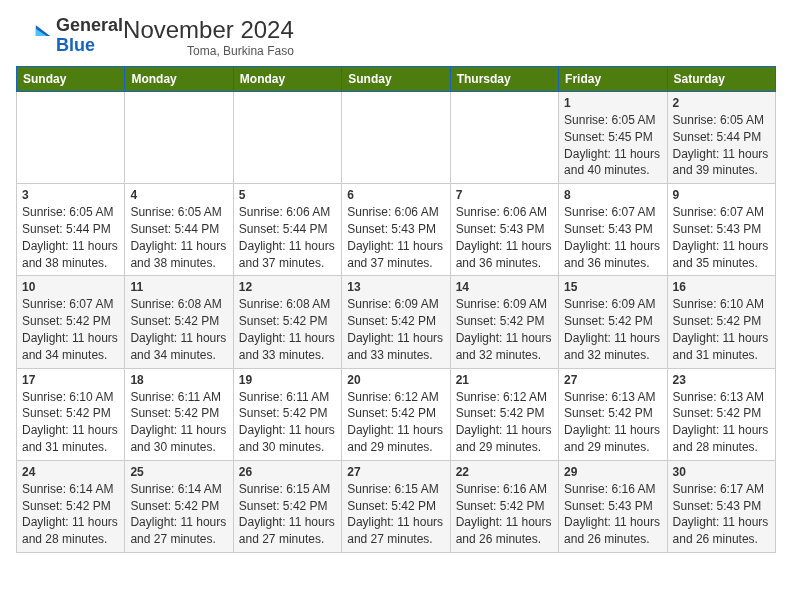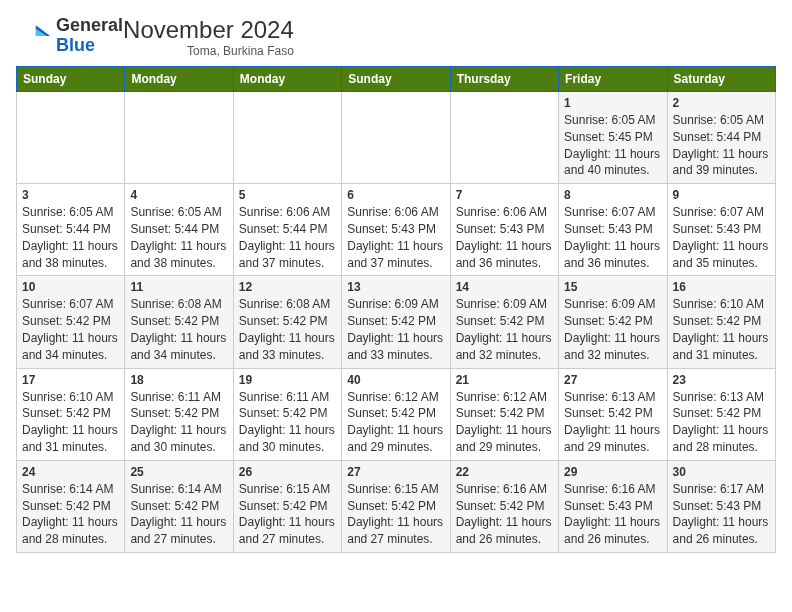--- a/index.html
+++ b/index.html
@@ -201,21 +201,21 @@
         </td>
         <td>
           <div class="day-number">18</div>
           <div class="day-info">Sunrise: 6:11 AM<br>Sunset: 5:42 PM<br>Daylight: 11 hours and 30 minutes.</div>
         </td>
         <td>
           <div class="day-number">19</div>
           <div class="day-info">Sunrise: 6:11 AM<br>Sunset: 5:42 PM<br>Daylight: 11 hours and 30 minutes.</div>
         </td>
         <td>
-          <div class="day-number">40</div>
+          <div class="day-number">20</div>
           <div class="day-info">Sunrise: 6:12 AM<br>Sunset: 5:42 PM<br>Daylight: 11 hours and 29 minutes.</div>
         </td>
         <td>
           <div class="day-number">21</div>
           <div class="day-info">Sunrise: 6:12 AM<br>Sunset: 5:42 PM<br>Daylight: 11 hours and 29 minutes.</div>
         </td>
         <td>
           <div class="day-number">27</div>
           <div class="day-info">Sunrise: 6:13 AM<br>Sunset: 5:42 PM<br>Daylight: 11 hours and 29 minutes.</div>
         </td>

